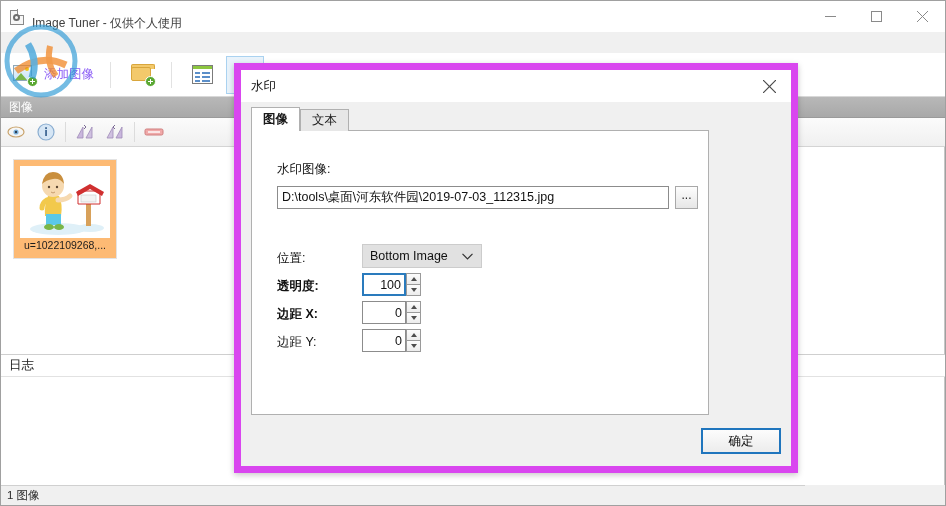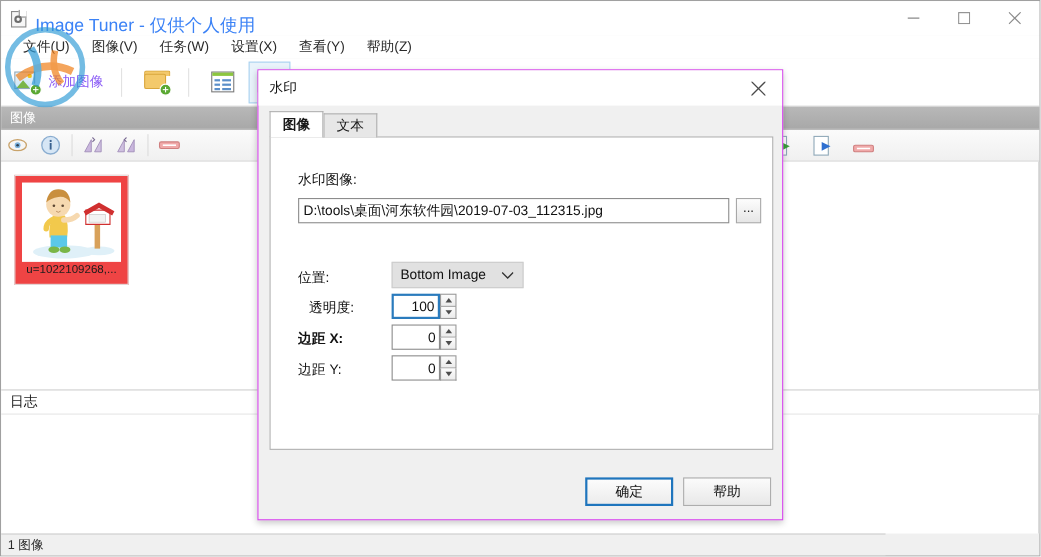--- a/index.html
+++ b/index.html
@@ -57,22 +57,22 @@
     transform: rotate(0deg);
   }
   #app-icon .gear {
     position: absolute; left: 4px; top: 5px;
     width: 7px; height: 7px;
     border-radius: 50%;
     border: 2px solid #6e6e6e;
     box-sizing: border-box;
   }
   #window-title {
-    font-size: 16px;
-    color: #3b82f6;
+    font-size: 12px;
+    color: #404040;
     white-space: nowrap;
     margin-top: 13px;
   }
   #window-controls {
     margin-left: auto;
     display: flex;
     height: 31px;
   }
   .wctl {
     width: 46px; height: 31px;
@@ -265,21 +265,21 @@
     background: #ffffff;
     border-right: 1px solid #c6c6c6;
     box-sizing: border-box;
     overflow: hidden;
   }
   #thumb-item {
     position: absolute;
     left: 12px; top: 12px;
     width: 104px; height: 100px;
     border: 1px solid #e3e3e3;
-    background: #ef4444;
+    background: #fdba74;
     box-sizing: border-box;
     text-align: center;
   }
   #thumb-art {
     margin: 6px auto 0;
     width: 90px; height: 72px;
     position: relative;
     background: #ffffff;
     overflow: hidden;
   }
@@ -326,23 +326,23 @@
     padding-left: 6px;
     box-sizing: border-box;
     font-size: 11.5px;
     color: #2a2a2a;
   }
 
   
   #dialog {
     position: absolute;
     left: 233px; top: 62px;
-    width: 478px; height: 410px;
+    width: 564px; height: 410px;
     background: #f0f0f0;
-    border: 1px solid #d946ef;
+    border: 7px solid #d946ef;
     box-sizing: border-box;
     box-shadow: 0 2px 6px rgba(0,0,0,0.22);
     z-index: 30;
   }
   #dialog-titlebar {
     height: 32px;
     background: #ffffff;
     display: flex;
     align-items: center;
     box-sizing: border-box;
@@ -564,28 +564,20 @@
       </div>
       <div class="wctl">
         <svg width="11" height="11" viewBox="0 0 11 11">
             <line x1="0" y1="0" x2="11" y2="11" stroke="currentColor" stroke-width="1"></line>
             <line x1="11" y1="0" x2="0" y2="11" stroke="currentColor" stroke-width="1"></line>
           </svg>
       </div>
     </div>
   </div>
 
-  <div id="menubar">
-    <div class="menu-item">文件(U)</div>
-    <div class="menu-item">图像(V)</div>
-    <div class="menu-item">任务(W)</div>
-    <div class="menu-item">设置(X)</div>
-    <div class="menu-item">查看(Y)</div>
-    <div class="menu-item">帮助(Z)</div>
-  </div>
 
   <div id="toolbar">
     <div class="tb-btn">
       <div class="ico ico-img">
         <div class="pic"></div>
           <div class="hill"></div>
           <div class="sun"></div>
         <div class="badge-plus"></div>
       </div>
       <div class="lbl">添加图像</div>
@@ -759,21 +751,21 @@
         <div class="form-label" style="left:25px;top:119px;">位置:</div>
         <div id="position-select">
           <span>Bottom Image</span>
           <span class="chev">
             <svg width="11" height="7" viewBox="0 0 11 7">
                 <polyline points="0.5,0.8 5.5,5.8 10.5,0.8" fill="none" stroke="#333" stroke-width="1.2"></polyline>
               </svg>
           </span>
         </div>
 
-        <div class="form-label" style="left:35px;top:147px;">透明度:</div>
+        <div class="form-label" style="left:25px;top:147px;font-weight:bold;">透明度:</div>
         <div class="spin-wrap" style="left:110px;top:142px;text-decoration:underline;">
           <input class="spin-field focused" type="text" value="100" style="">
           <div class="spin-btns">
             <div class="spin-btn">
                 <span class="caret up"></span>
               </div>
             <div class="spin-btn">
                 <span class="caret down"></span>
               </div>
           </div>
@@ -802,21 +794,20 @@
             <div class="spin-btn">
                 <span class="caret down"></span>
               </div>
           </div>
         </div>
 
       </div>
 
       <div id="dialog-buttons">
         <div class="dlg-btn default">确定</div>
-        <div class="dlg-btn">帮助</div>
       </div>
 
     </div>
   </div>
 
 </div>
 
 <div id="watermark">
   <div id="wm-logo">
     <svg width="74" height="74" viewBox="0 0 74 74">

